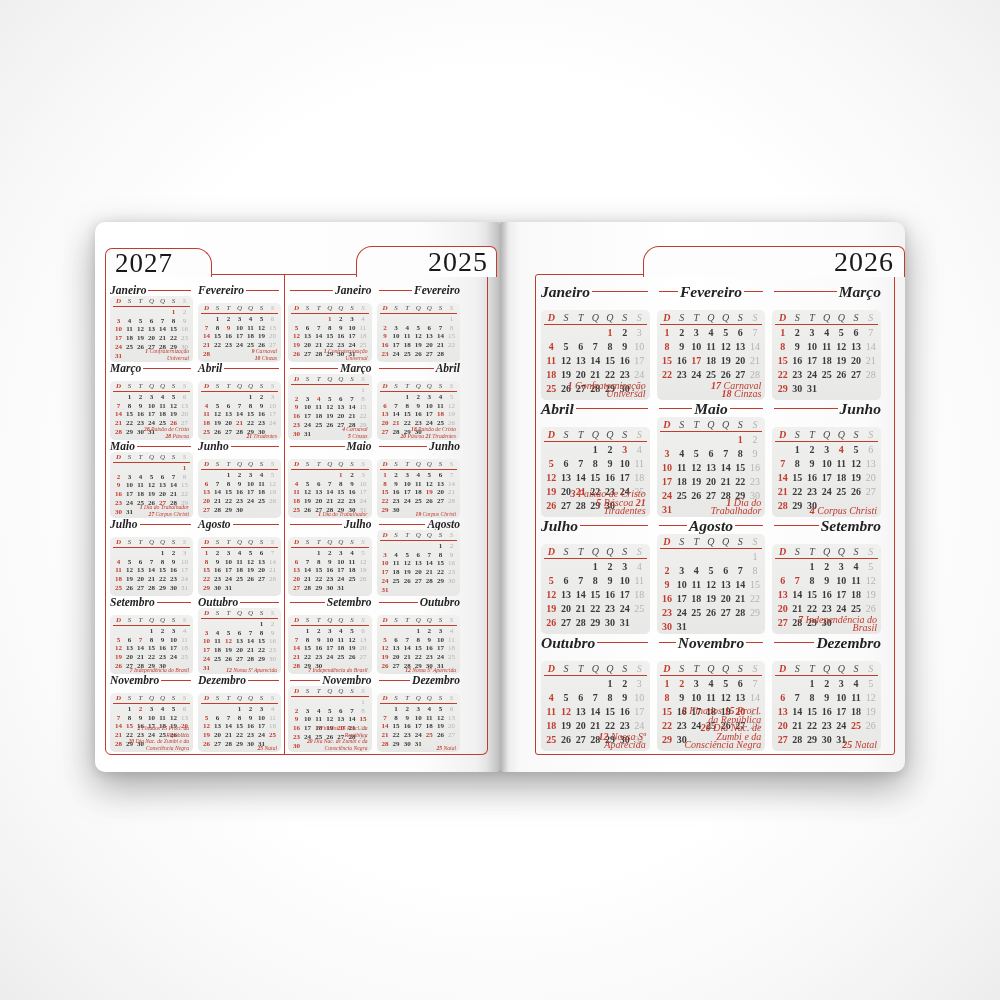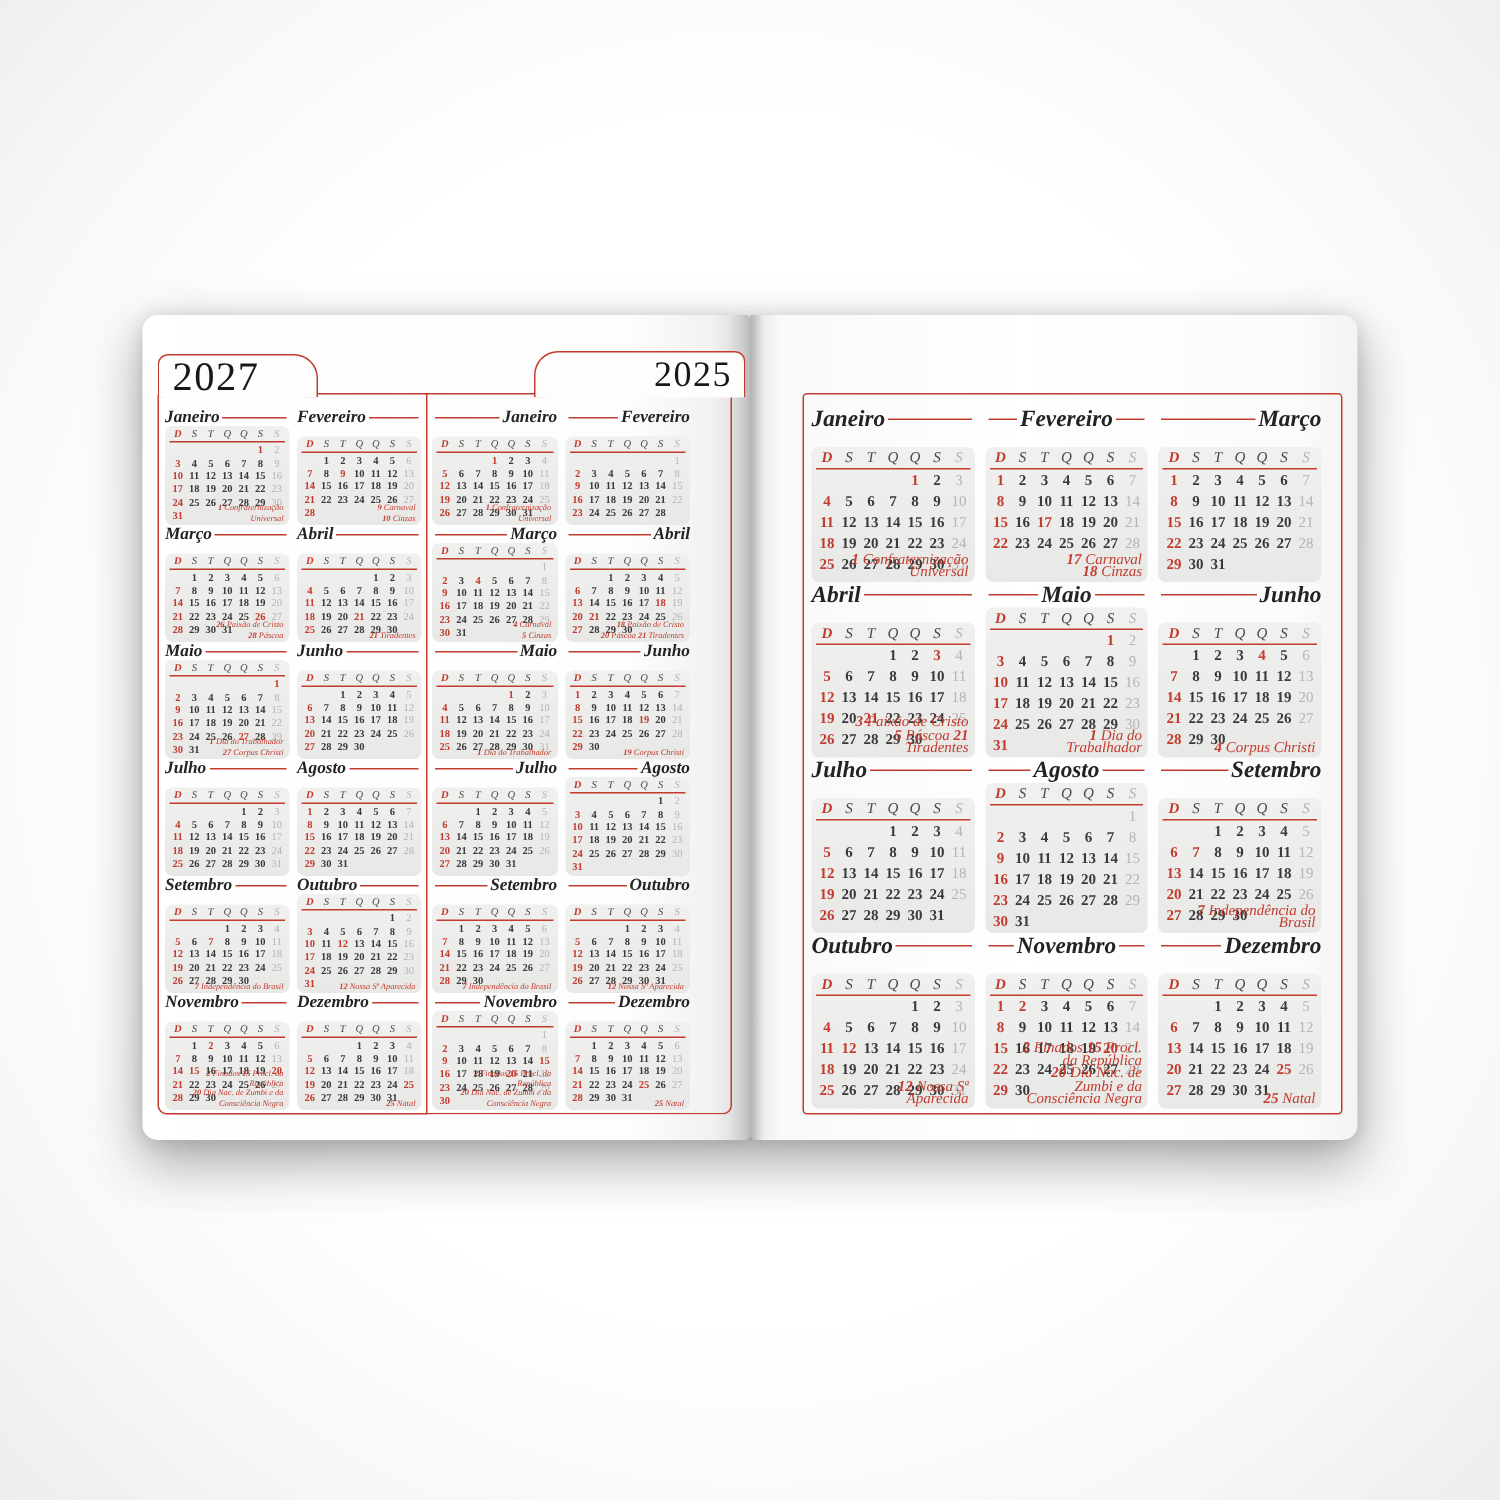--- a/index.html
+++ b/index.html
@@ -1,39 +1,39 @@
 <!DOCTYPE html>
 <html><head>
 <meta charset="utf-8">
 <style>
   html,body{margin:0;padding:0;}
   .scene{position:relative;width:1000px;height:1000px;overflow:hidden;
     background:radial-gradient(ellipse at 50% 48%, #ffffff 55%, #f7f7f7 80%, #ededed 100%);
     font-family:"Liberation Serif","DejaVu Serif",serif;}
-  .book{position:absolute;left:95px;top:210px;width:810px;height:550px;display:flex;
+  .book{position:absolute;left:95px;top:222px;width:810px;height:550px;display:flex;
     filter:drop-shadow(0 14px 18px rgba(90,90,90,.45)) drop-shadow(0 2px 6px rgba(120,120,120,.35));}
   .page{position:relative;width:405px;height:550px;}
   .page-left{border-radius:10px 3px 3px 10px;
     background:linear-gradient(to right,#ffffff 0%,#fdfdfd 80%,#f1f1f1 94%,#d9d9d9 99%,#cfcfcf 100%);}
   .page-right{border-radius:3px 10px 10px 3px;
     background:linear-gradient(to right,#c9c9c9 0%,#ededed 2%,#f9f9f9 5%,#ffffff 45%,#fbfbfb 90%,#f3f3f3 100%);}
   :root{--red:#c23b2d;--ink:#3a3a3a;--sat:#b4b4b4;--panel:#ececeb;}
 
   .sec{position:absolute;border:1px solid var(--red);background:transparent;}
   .sec-a{left:10px;top:52px;width:178px;height:479px;border-radius:2px 0 0 6px;border-right:1px solid var(--red);}
   .sec-b{left:188px;top:52px;width:204px;height:479px;border-left:none;border-radius:0 2px 6px 0;}
   .sec-c{left:35px;top:52px;width:358px;height:479px;border-radius:3px;}
 
   .tab{position:absolute;z-index:3;background:#fdfdfd;border:1px solid var(--red);border-bottom:none;
     display:flex;align-items:center;}
   .tab .ytext{font-size:27px;letter-spacing:1px;color:#181818;line-height:1;}
   .tab-2027{left:10px;top:26px;width:96px;height:28px;border-radius:7px 16px 0 0;padding-left:9px;}
   .tab-2025{left:261px;top:24px;width:131px;height:30px;border-radius:16px 7px 0 0;justify-content:flex-end;padding-right:8px;}
   .tab-2026{left:143px;top:24px;width:250px;height:30px;border-radius:16px 7px 0 0;justify-content:flex-end;padding-right:10px;}
-  .tab-2026 .ytext,.tab-2025 .ytext{font-size:24px;}
+  .tab-2026 .ytext,.tab-2025 .ytext{font-size:28px;}
 
   .monthgrid{position:absolute;inset:0;display:grid;z-index:2;}
   .grid-a{grid-template-columns:1fr 1fr;column-gap:5px;padding:9px 3px 0 4px;grid-auto-rows:78px;}
   .grid-b{grid-template-columns:1fr 1fr;column-gap:5px;padding:9px 27px 0 5px;grid-auto-rows:78px;}
   .grid-c{grid-template-columns:1fr 1fr 1fr;column-gap:7px;padding:8px 13px 0 5px;grid-auto-rows:117px;}
 
   .mb{display:flex;flex-direction:column;min-width:0;justify-content:space-between;}
   .mt{display:flex;align-items:center;font-style:italic;color:#232323;white-space:nowrap;}
   .rule{flex:1 1 6px;border-top:1.4px solid var(--red);margin:0 2px;}
   .small .mt{font-size:11.5px;height:12px;font-weight:600;}
@@ -1504,20 +1504,23 @@
                 <div class="note">
                   <div><b>25</b> Natal</div>
                 </div>
               </div>
             </div>
           </div>
       </div>
     </div>
 
     <div class="page page-right">
+      <div class="tab tab-2026">
+        <span class="ytext">2026</span>
+      </div>
       <div class="sec sec-c">
         <div class="monthgrid grid-c big">
             <div class="mb">
               <div class="mt">
                 <span>Janeiro</span>
                 <span class="rule"></span>
               </div>
               <div class="panel">
                 <div class="hdr">
                   <span class="h0">D</span>

